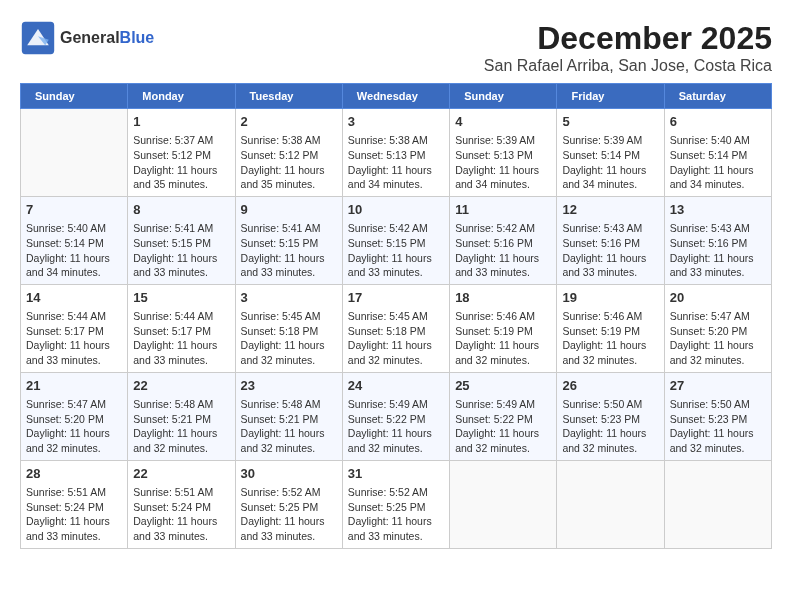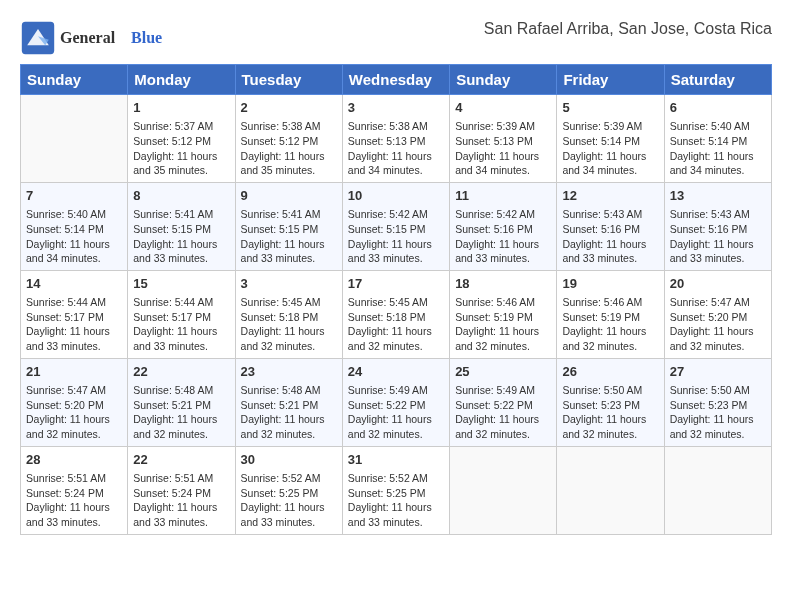--- a/index.html
+++ b/index.html
@@ -45,22 +45,22 @@
     }
     table {
       width: 100%;
       border-collapse: collapse;
       font-size: 11px;
     }
     thead tr th {
       background: #3a6bbf;
       color: #fff;
       text-align: left;
-      padding: 6px 6px;
-      font-size: 15px;
+      padding: 6px 14px;
+      font-size: 11px;
       font-weight: bold;
       border: 1px solid #5588dd;
     }
     tbody tr td {
       border: 1px solid #ccc;
       vertical-align: top;
       padding: 4px 5px;
       width: calc(100% / 7);
       min-height: 80px;
       color: #333;
@@ -85,27 +85,28 @@
 <body>
 
 <div class="header-logo">
   <div class="logo">
     <svg class="logo-icon" viewBox="0 0 40 40">
       <rect x="2" y="2" width="36" height="36" rx="4" fill="#3a6bbf"></rect>
       <polygon points="8,28 20,10 32,28" fill="#fff" opacity="0.9"></polygon>
       <polygon points="20,18 28,28 32,22" fill="#7ab0f0" opacity="0.8"></polygon>
     </svg>
     <div>
-      <div style="display:flex; gap:16px;font-family:Liberation Serif, serif;">
+      <div style="display:flex; gap:0;">
         <span class="logo-general">General</span>
         <span class="logo-blue">Blue</span>
       </div>
     </div>
   </div>
   <div class="title-block">
+    <div class="month-title">December 2025</div>
     <div class="location-title">San Rafael Arriba, San Jose, Costa Rica</div>
   </div>
 </div>
 
 <table>
   <thead>
     <tr>
     <th>Sunday</th>
         <th>Monday</th>
         <th>Tuesday</th>

